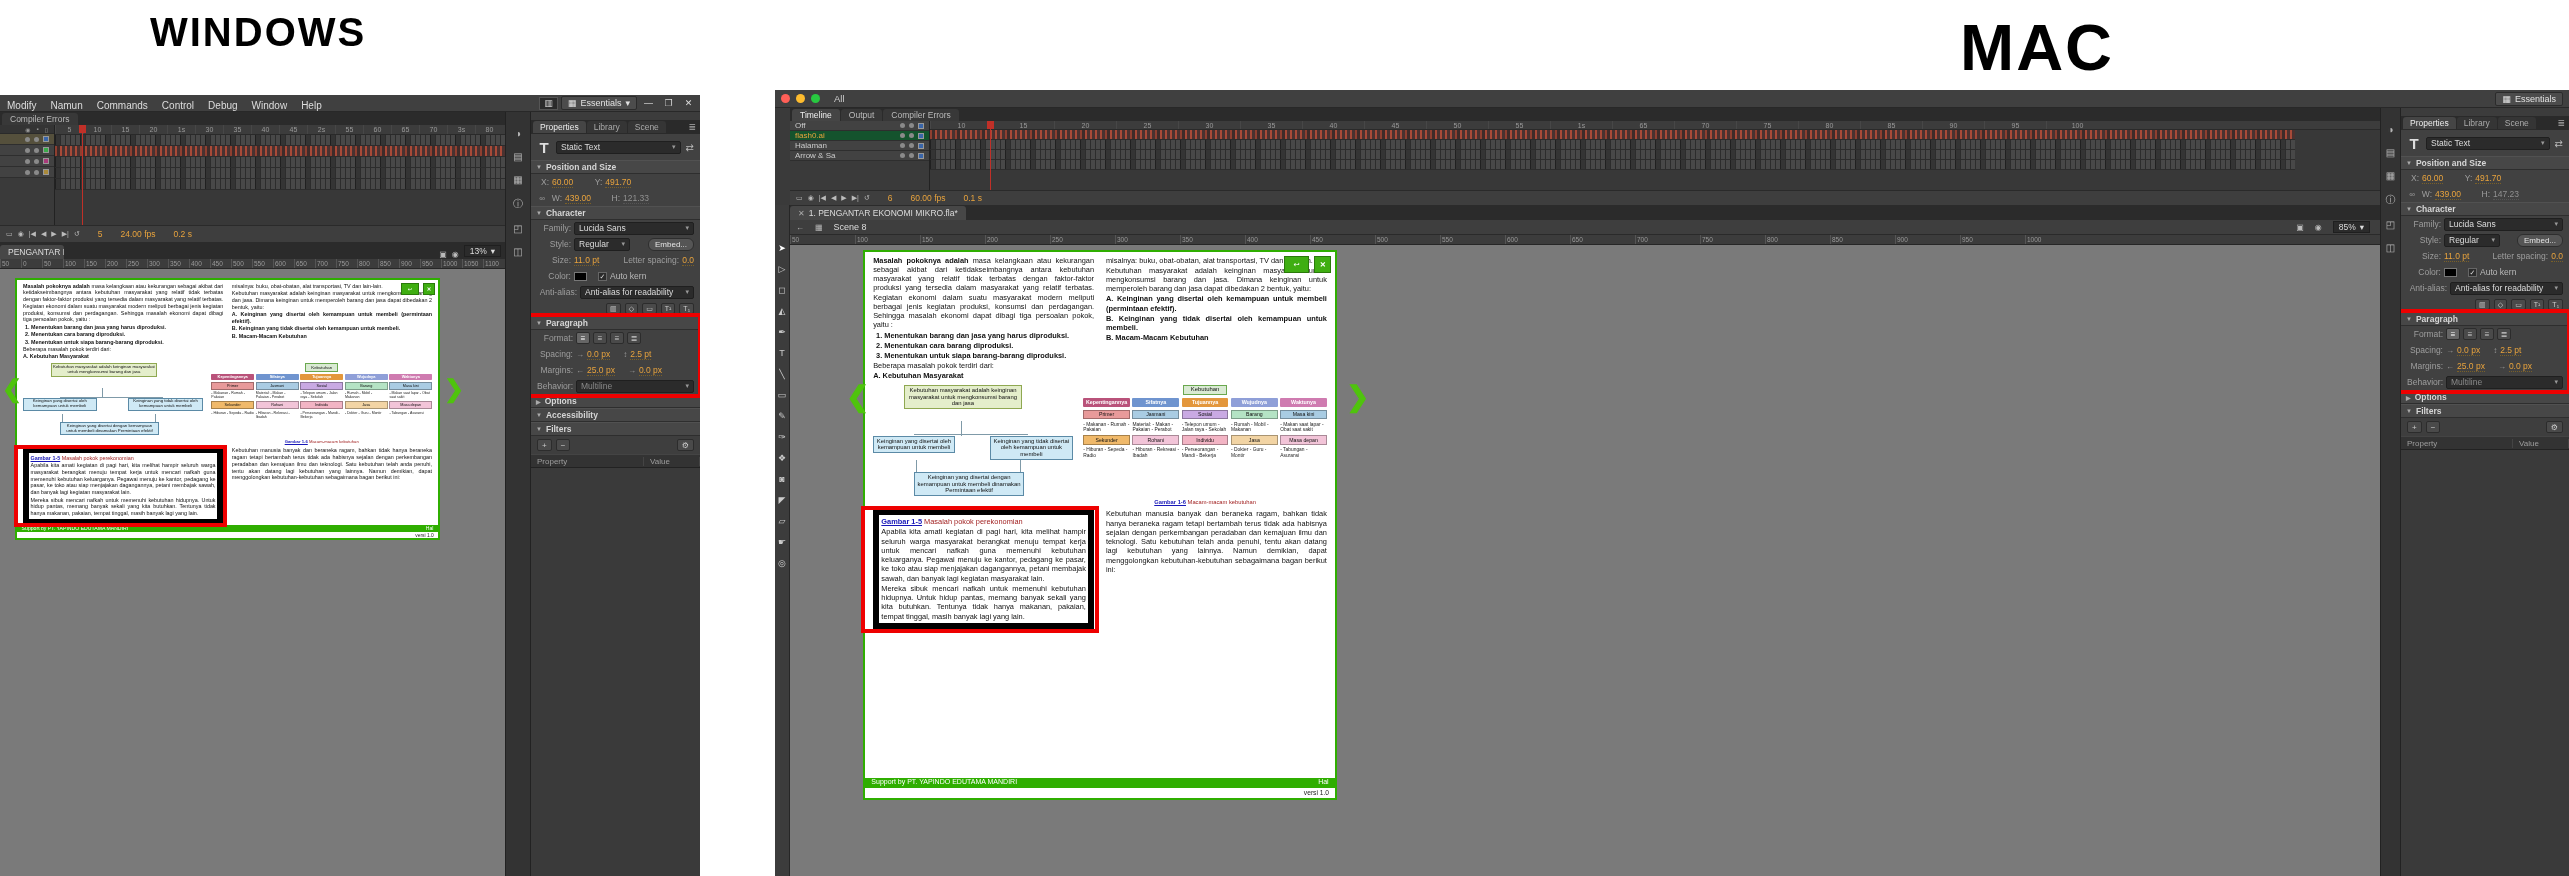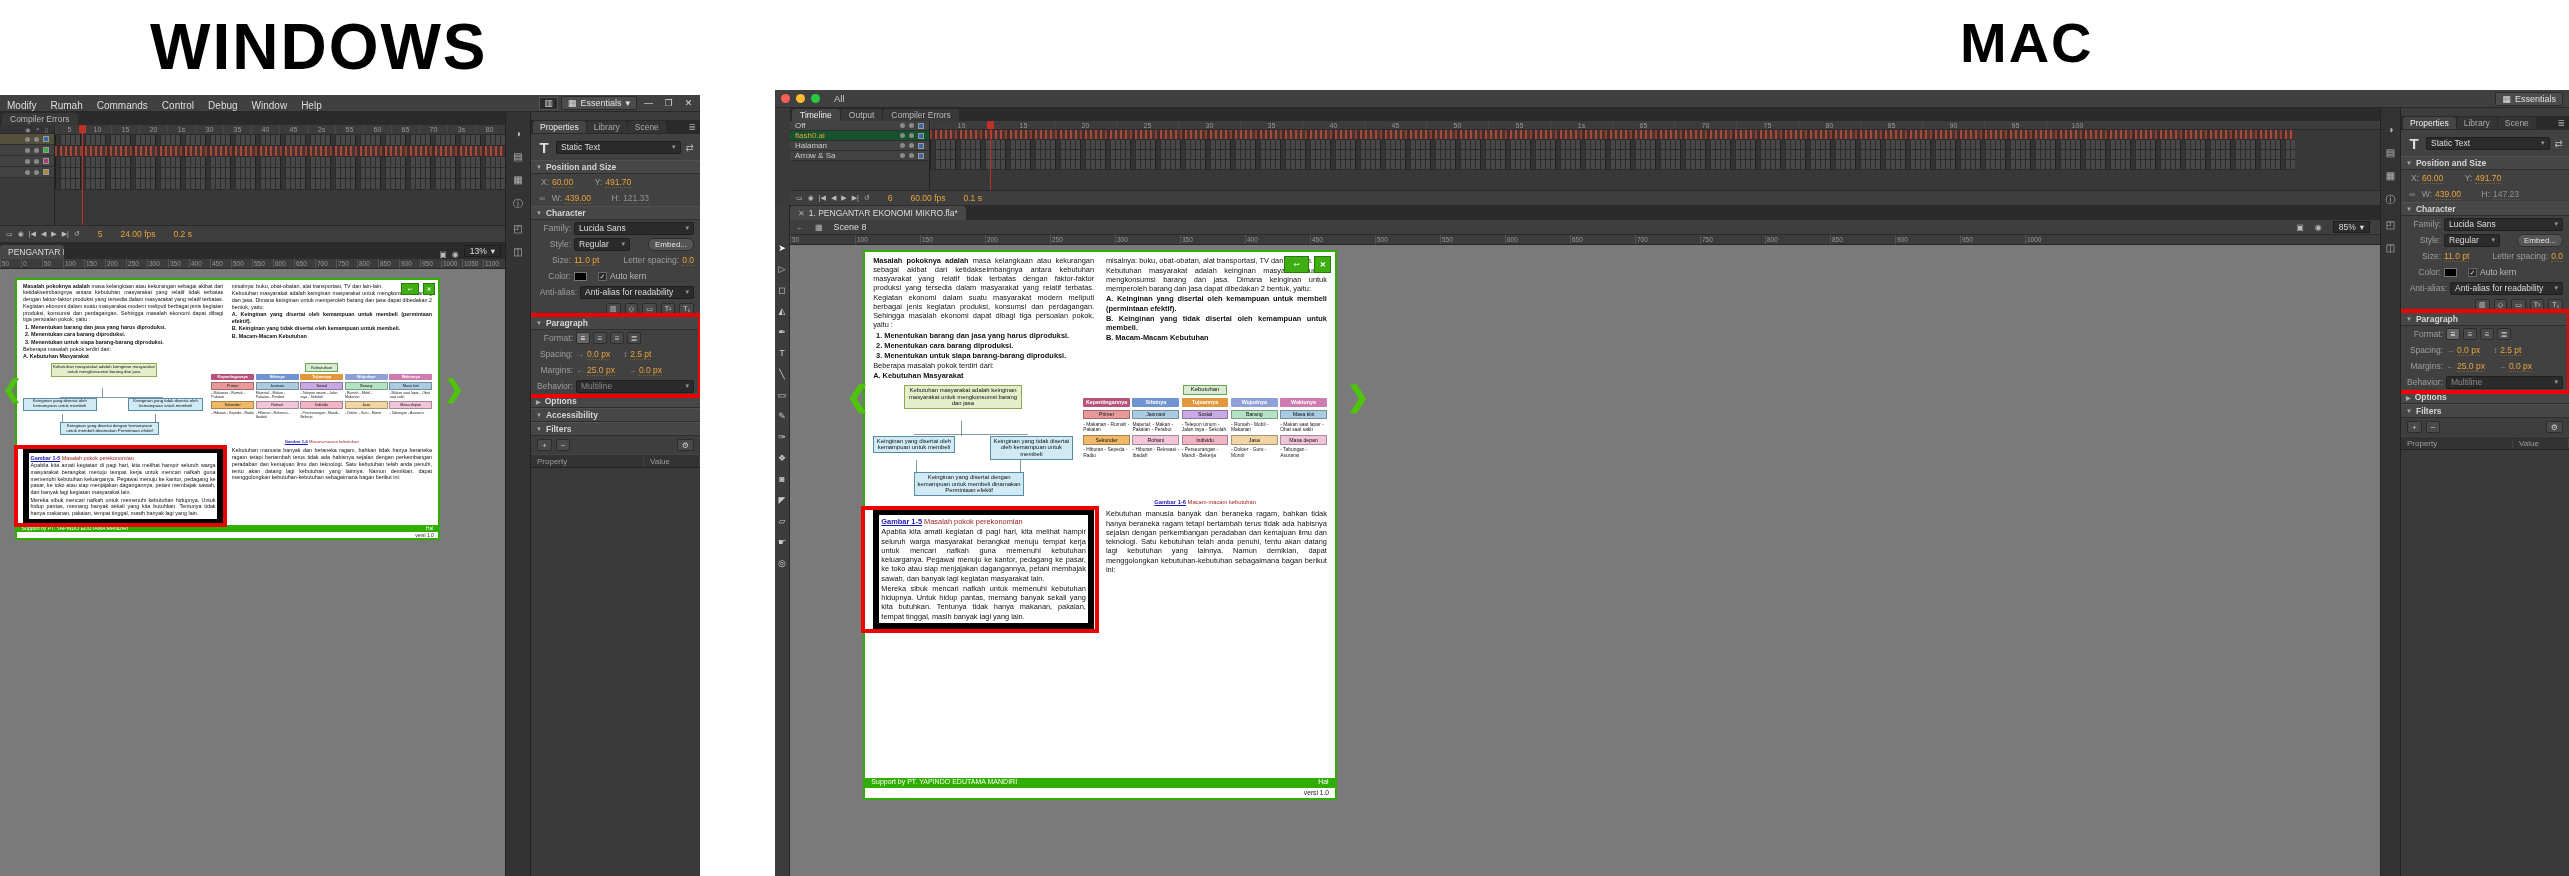--- a/index.html
+++ b/index.html
@@ -1,21 +1,21 @@
 <!DOCTYPE html>
 <html><head>
 <meta charset="utf-8">
 <style>
 *{margin:0;padding:0;box-sizing:border-box}
 html,body{width:2569px;height:876px}
 body{background:#fff;font-family:"Liberation Sans",sans-serif;position:relative;overflow:hidden}
 .flexgrow{flex:1}
 .bigtitle{position:absolute;font-weight:bold;color:#000;letter-spacing:2px}
-#hdr-win{left:150px;top:10px;font-size:64px}
-#hdr-mac{left:1960px;top:10px;font-size:56px}
+#hdr-win{left:150px;top:10px;font-size:40px}
+#hdr-mac{left:1960px;top:10px;font-size:65px}
 
 .app{position:absolute;background:#3a3a3a;color:#c8c8c8;overflow:hidden;font-size:9px}
 #win-app{left:0;top:95px;width:700px;height:781px}
 #mac-app{left:775px;top:90px;width:1794px;height:786px}
 
 
 .menubar{position:absolute;left:0;top:0;right:0;height:17px;background:#404040;border-bottom:1px solid #282828;display:flex;align-items:center;z-index:5}
 .menuitems{display:flex;height:100%;align-items:flex-end}
 .menu-item{padding:0 7px;font-size:10px;color:#ddd}
 .mbright{margin-left:auto;display:flex;align-items:center;gap:3px;padding-right:3px}
@@ -199,21 +199,21 @@
 
 <div class="bigtitle" id="hdr-win">WINDOWS</div>
 <div class="bigtitle" id="hdr-mac">MAC</div>
 
 <div id="win-app" class="app">
 
   <div class="menubar">
     <div class="menuitems">
 
     <span class="menu-item">Modify</span>
-        <span class="menu-item">Rumah</span>
+        <span class="menu-item">Namun</span>
         <span class="menu-item">Commands</span>
         <span class="menu-item">Control</span>
         <span class="menu-item">Debug</span>
         <span class="menu-item">Window</span>
         <span class="menu-item">Help</span>
       </div>
     <div class="mbright">
       <span class="iconbox">▥</span>
       <span class="wschip">
           <span>▦</span>

